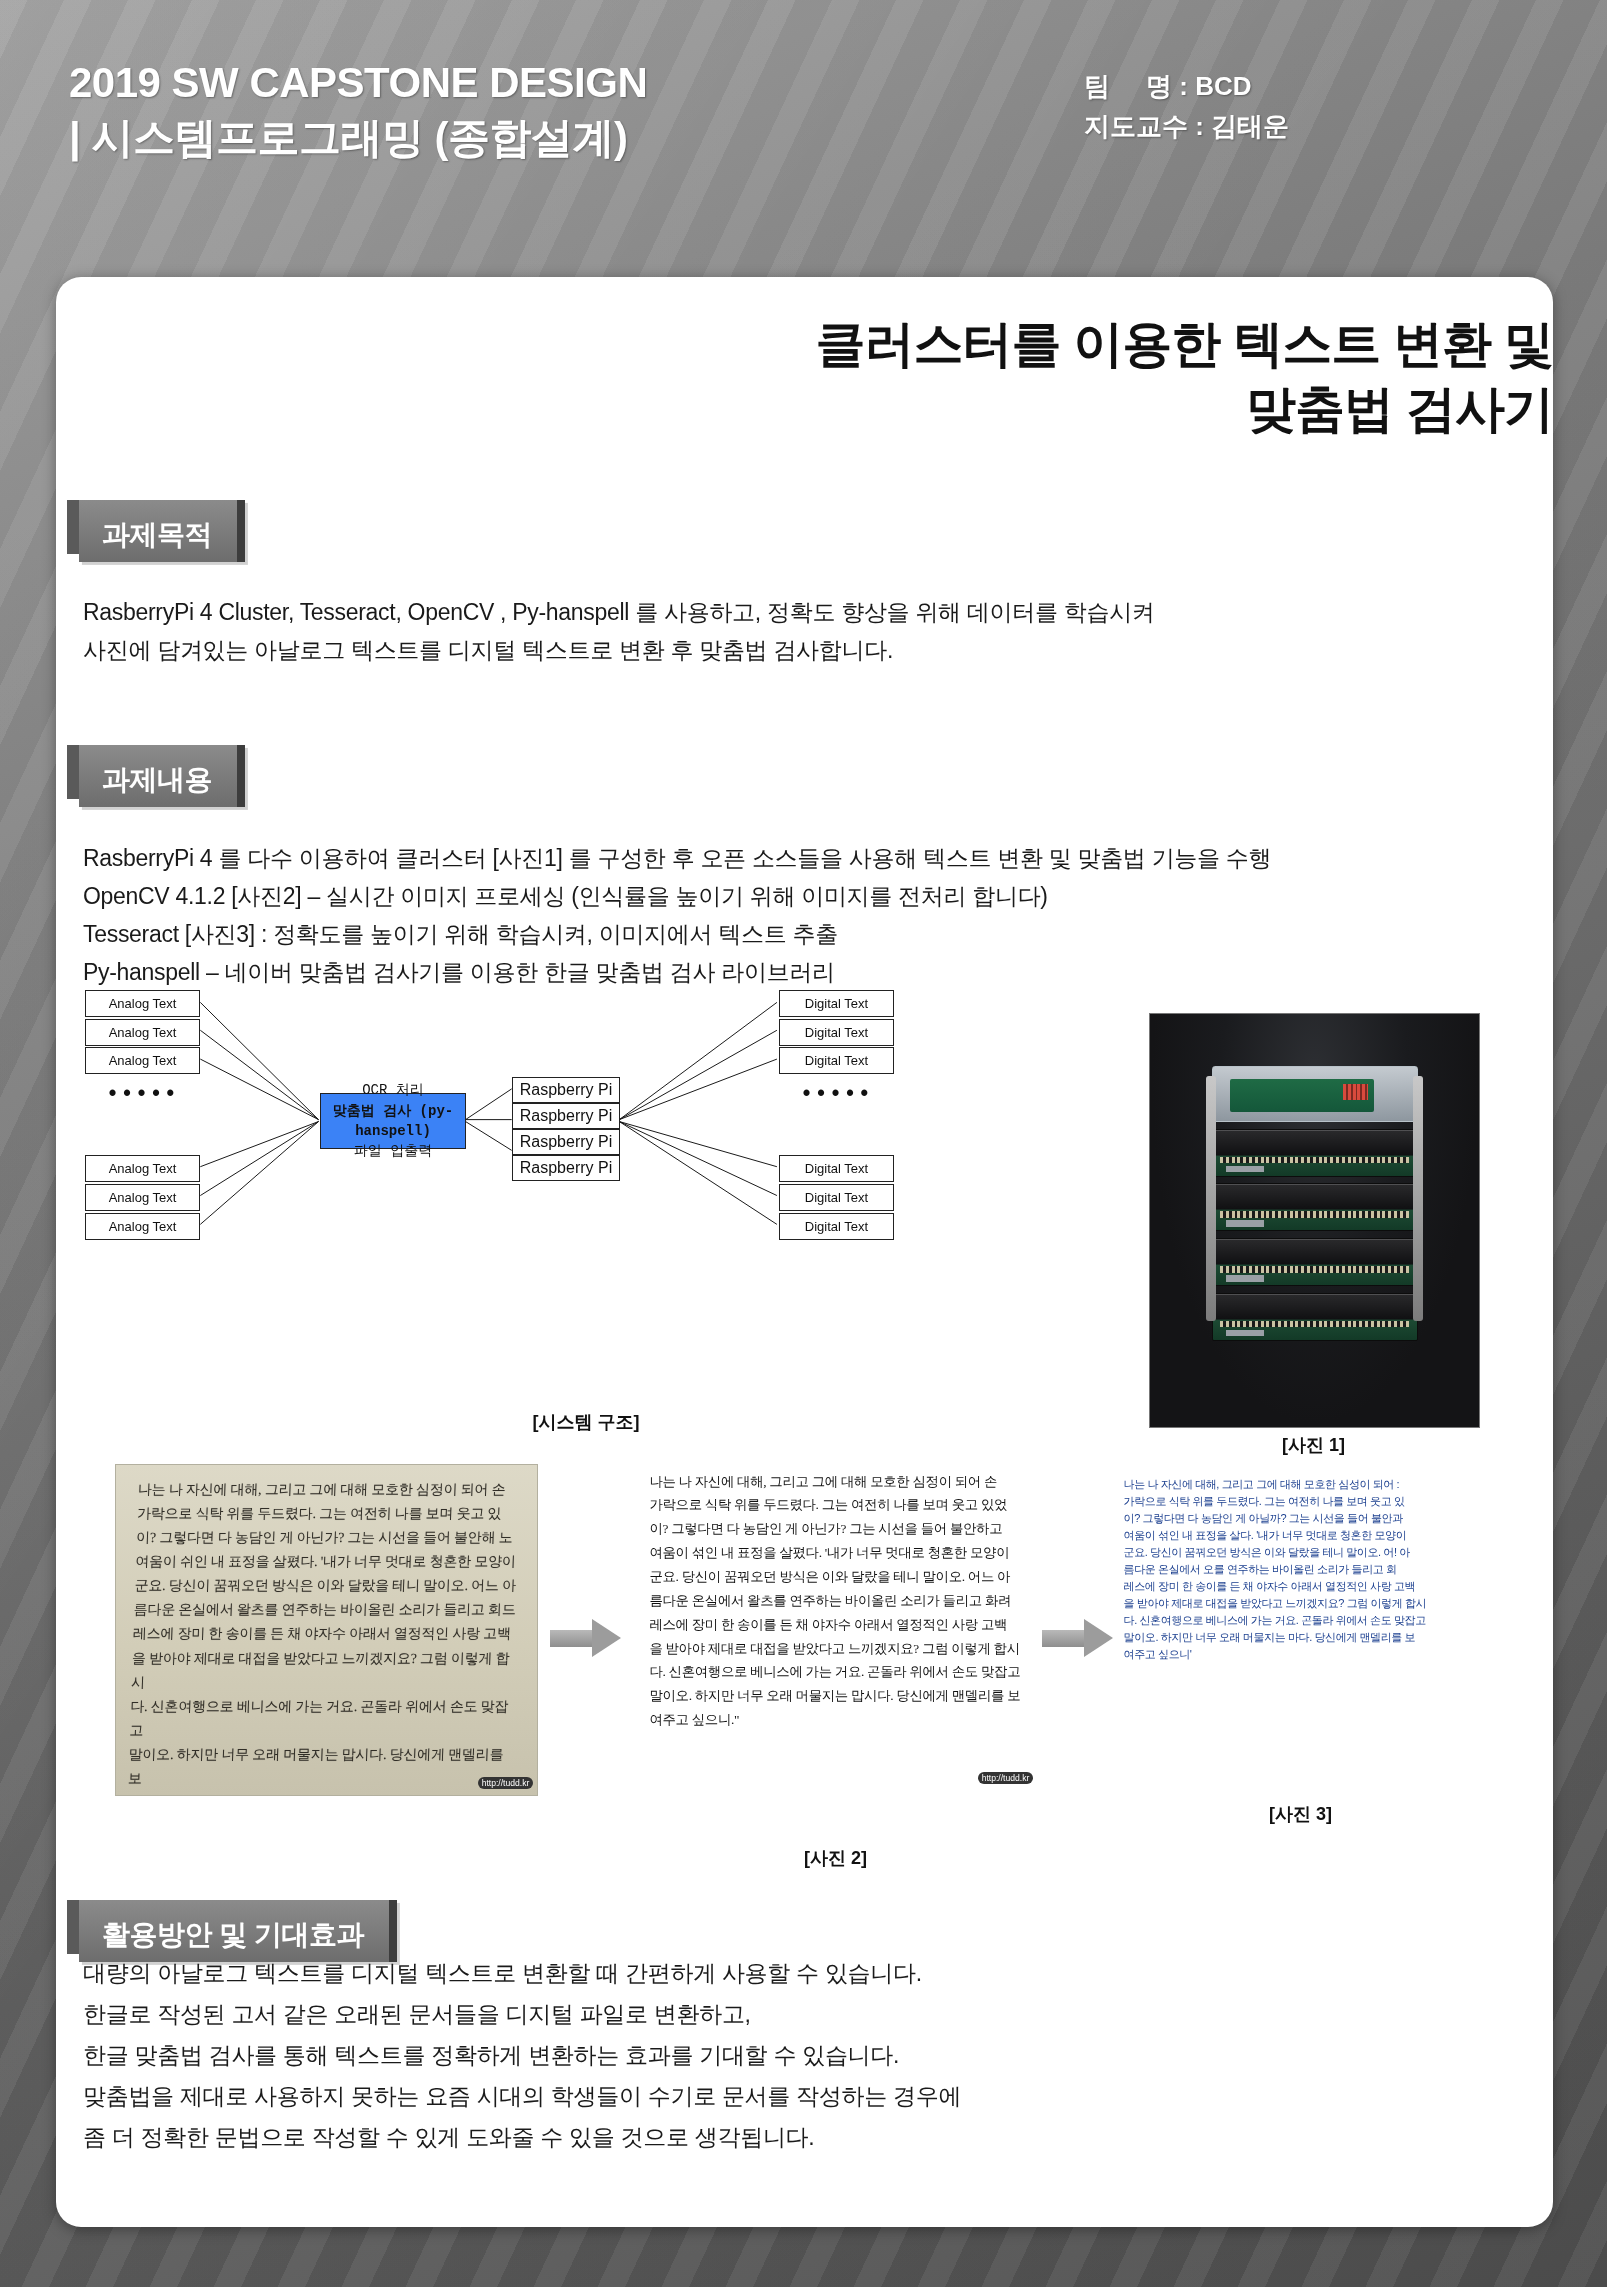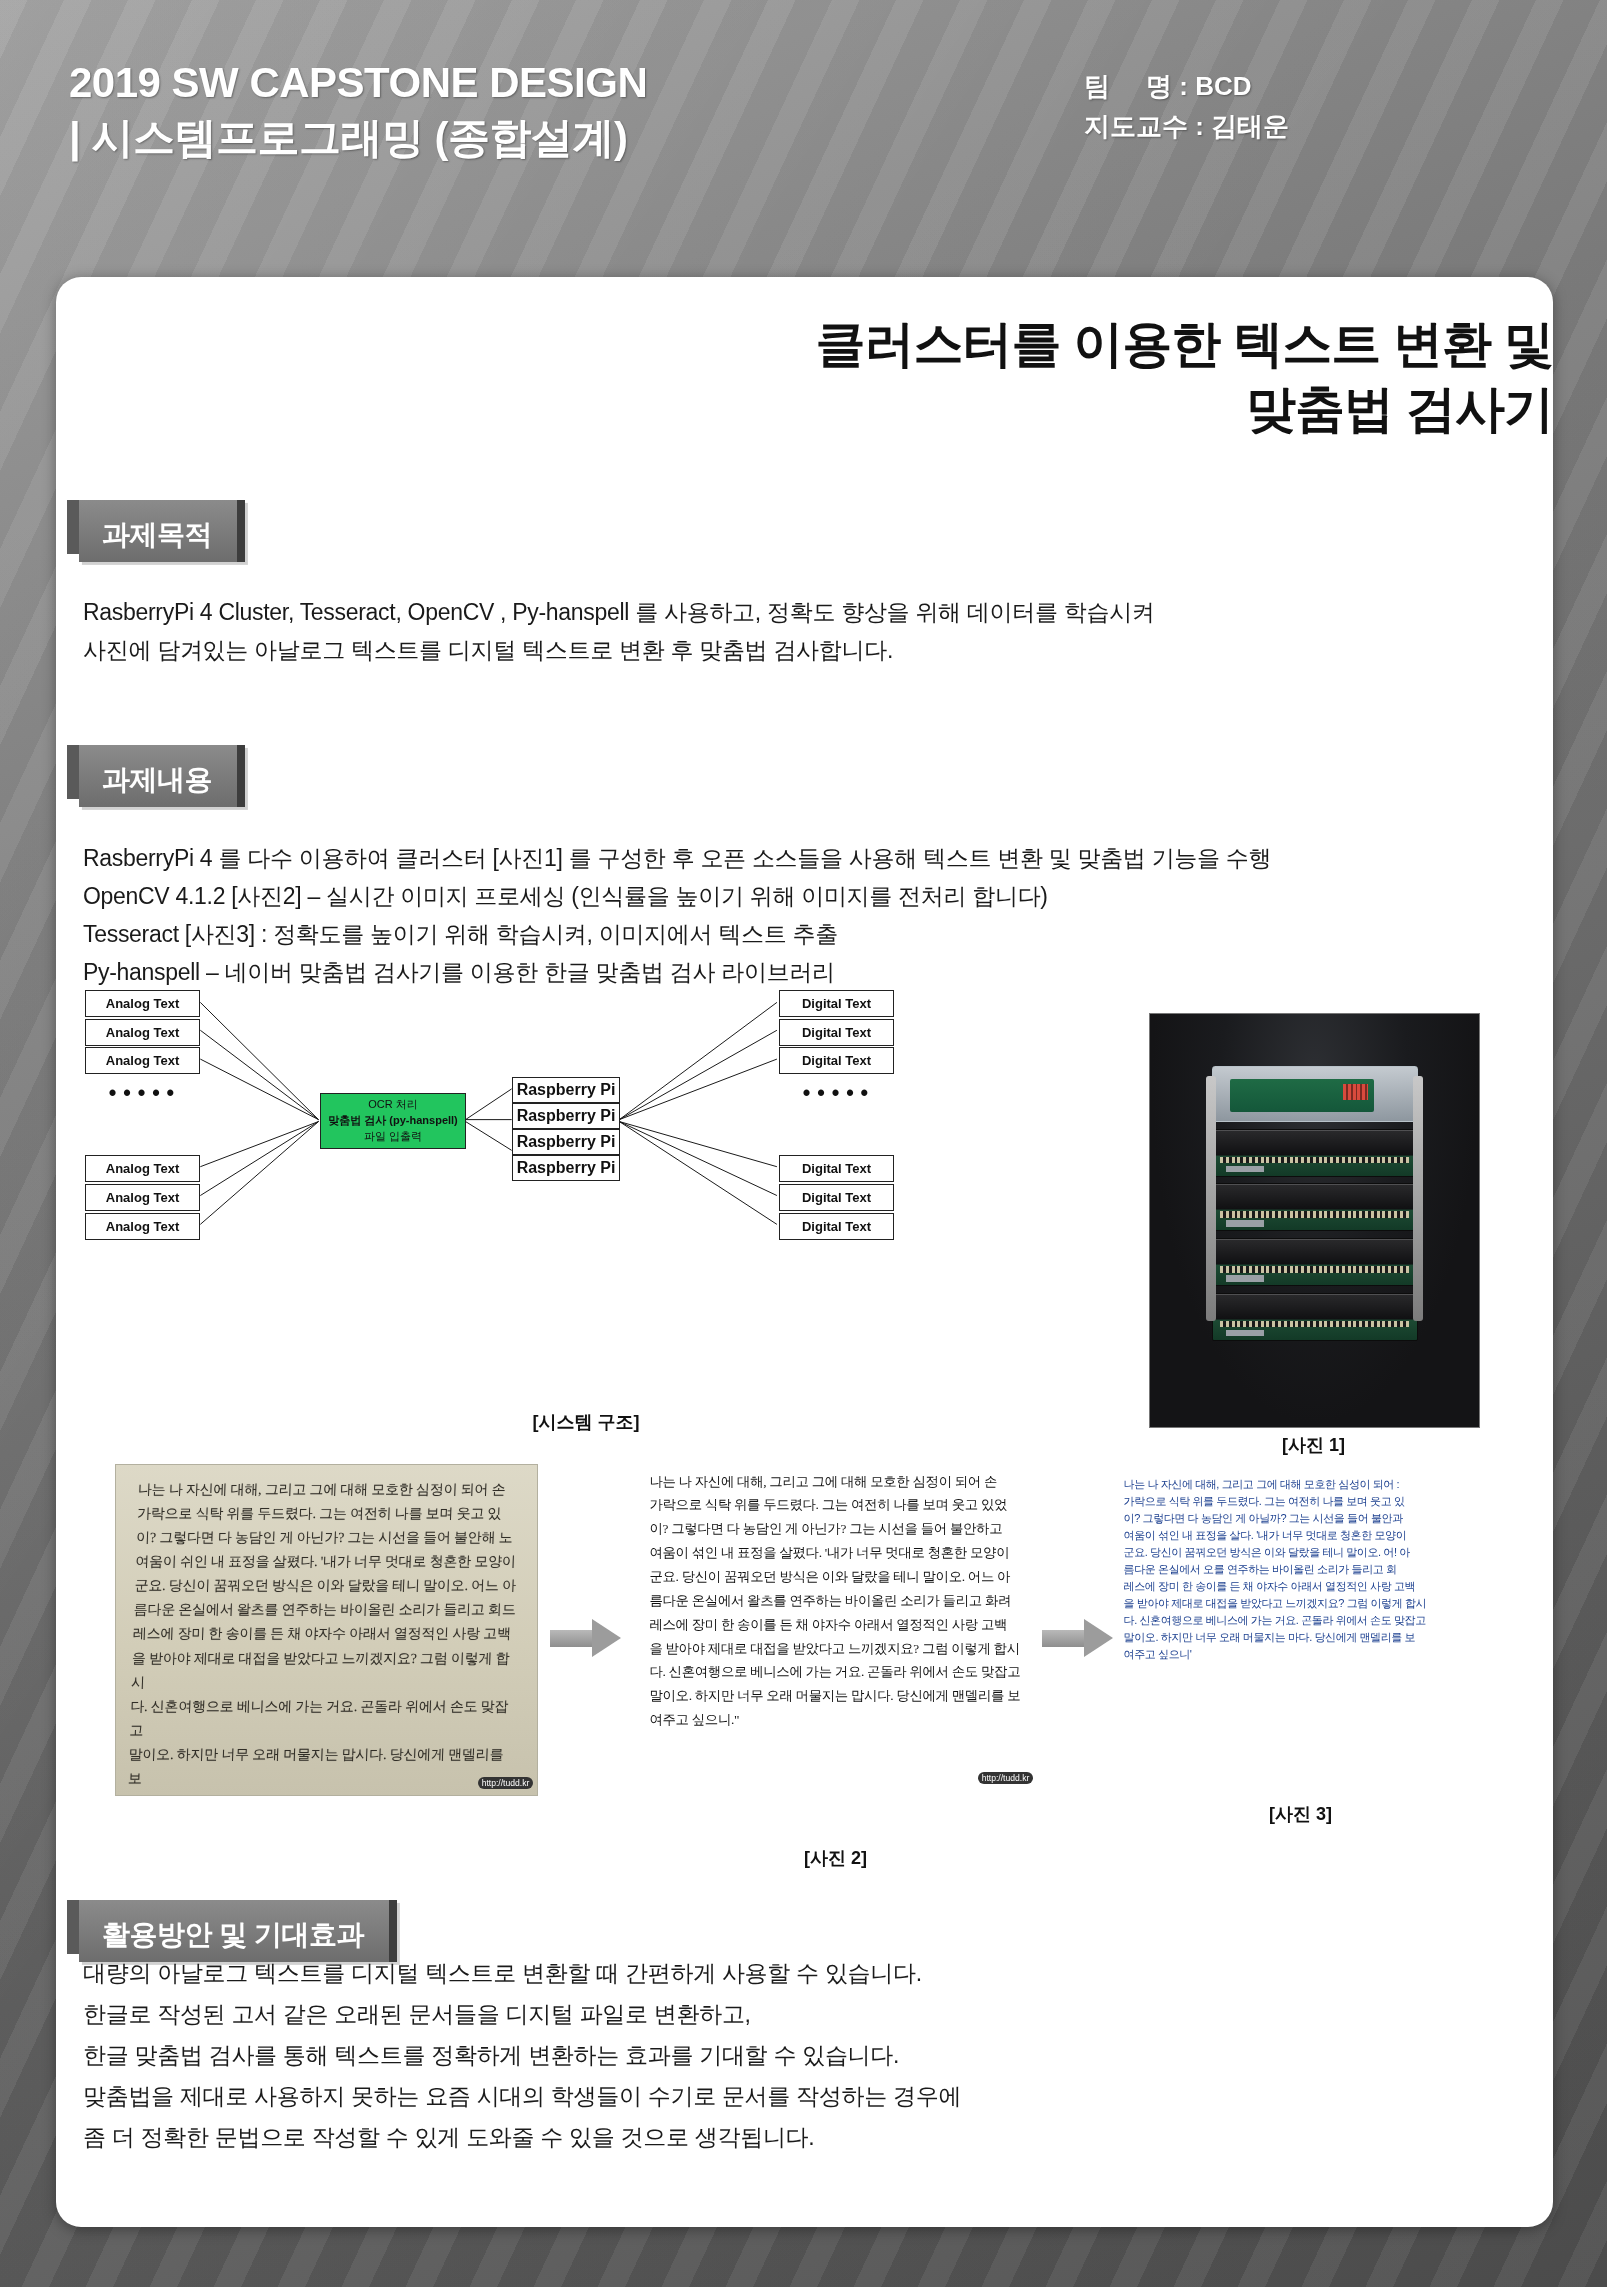--- a/index.html
+++ b/index.html
@@ -131,41 +131,41 @@
   .node {
     position: absolute;
     border: 1px solid #222;
     background: #fff;
     font-size: 13px;
     color: #111;
     display: flex;
     align-items: center;
     justify-content: center;
     font-family: "Liberation Sans", sans-serif;
-    font-weight: bold;
   }
   .an { left: 0; width: 113px; height: 25px; }
   .dg { left: 694px; width: 113px; height: 25px; }
   .rp { left: 427px; width: 106px; height: 24px; font-size: 16px; }
   .center-box {
     position: absolute;
     left: 235px;
     top: 108px;
     width: 144px;
     height: 54px;
     border: 1px solid #222;
-    background: #22c55e;
-    font-size: 11px;
+    background: #3b82f6;
+    font-size: 14px;
     color: #111;
     display: flex;
     flex-direction: column;
     align-items: center;
     justify-content: center;
     line-height: 1.45;
     text-align: center;
+    font-family: Liberation Mono, monospace;
   }
   .dots {
     position: absolute;
     font-size: 23px;
     color: #111;
     line-height: 0.42;
     letter-spacing: 0;
     text-align: center;
     width: 113px;
   }

